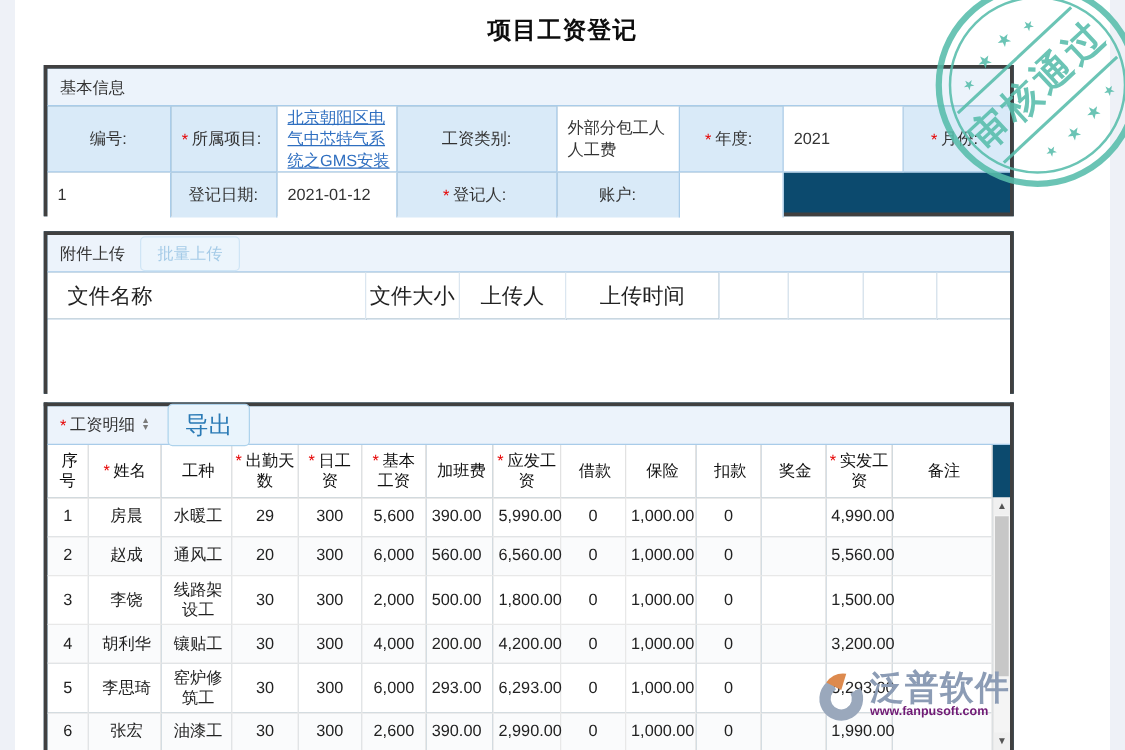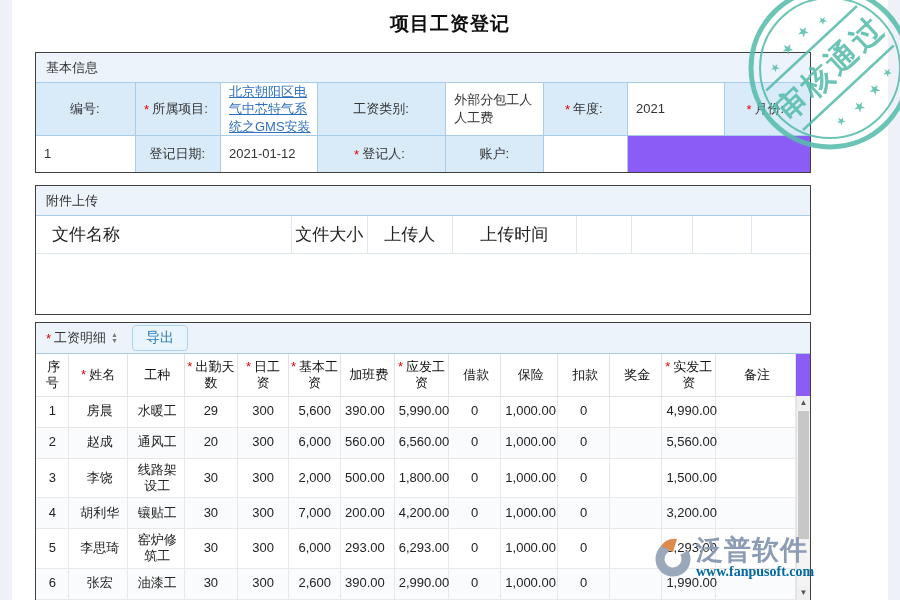--- a/index.html
+++ b/index.html
@@ -6,21 +6,21 @@
   html,body { width:900px; height:600px; }
   body {
     position:relative; overflow:hidden; background:#fff;
     font-family:"Liberation Sans", sans-serif; color:#333;
   }
   .side-strip { position:absolute; top:0; bottom:0; width:12px; background:#eef1f7; z-index:0; }
   .side-strip.left { left:0; } .side-strip.right { right:0; }
 
   .page-title { text-align:center; font-size:19px; font-weight:bold; color:#0d0d0d; padding-top:11px; letter-spacing:1px; }
 
-  .panel { position:absolute; left:35px; width:776px; background:#8b5cf6; border:1px solid #404040; z-index:1; }
+  .panel { position:absolute; left:35px; width:776px; background:#0c4a6e; border:3px solid #404040; z-index:1; }
   #basic-panel  { top:52px;  height:121px; }
   #attach-panel { top:185px; height:130px; }
   #salary-panel { top:322px; height:278px; border-bottom:none; }
 
   .section-bar { height:30px; background:#ecf3fb; border-bottom:1px solid #a9cce9;
     display:flex; align-items:center; padding:0 10px; font-size:13px; color:#333; }
   .req { color:#e60000; margin-right:3px; font-size:13px; }
 
   
   .info-grid { display:grid; width:100%;
@@ -42,21 +42,21 @@
     border:1px solid #dbe6f0; border-top:none; text-align:center; background:#fff;font-family:Liberation Mono, monospace; }
   #attach-table th:first-child { text-align:left; padding-left:16px; border-left:none; }
   #attach-table th:last-child { border-right:none; }
   .attach-empty-body { height:60px; background:#fff; }
 
   
   #salary-panel .section-bar { height:31px; }
   .sort-icon { display:inline-flex; flex-direction:column; margin-left:5px; color:#7a7a7a;
     font-size:7px; line-height:0.85; }
   .btn-export { margin-left:14px; background:#e9f4fc; border:1px solid #aed3ec; color:#2a7ab5;
-    border-radius:4px; padding:3px 13px; font-size:14px; cursor:pointer; }
+    border-radius:4px; padding:3px 13px; font-size:19px; cursor:pointer; }
   #salary-table { width:calc(100% - 14px); border-collapse:collapse; table-layout:fixed; }
   #salary-table th { height:42px; font-weight:normal; font-size:13px; color:#111;
     border:1px solid #e2e2e2; border-top:none; text-align:center; line-height:1.25; padding:1px 2px; background:#fff; }
   #salary-table th:first-child { border-left:none; }
   #salary-table td { height:31px; font-size:13px; color:#222; border:1px solid #e8e8e8;
     padding:3px 4px; background:#fff; line-height:1.25; }
   #salary-table td:first-child { border-left:none; }
   #salary-table tr:nth-child(even) td { background:#fafbfc; }
   #salary-table td:nth-child(1){ text-align:center; }
   #salary-table td:nth-child(2), #salary-table td:nth-child(3){ text-align:center; padding-left:7px; }
@@ -80,21 +80,21 @@
   .vscroll .arrow.up{ top:0; } .vscroll .arrow.down{ bottom:0; }
   .vscroll .thumb { position:absolute; left:1px; right:1px; top:15px; height:128px; background:#c7c7c7; cursor:grab; }
 
   
   #stamp { position:absolute; left:742px; top:-20px; z-index:6; opacity:.88; pointer-events:none; }
 
   
   #watermark { position:absolute; left:653px; top:536px; display:flex; align-items:flex-start; z-index:5; }
   .wm-text { margin-left:3px; }
   .wm-brand { font-size:27px; font-weight:bold; color:#8c9cb5; line-height:1.05; letter-spacing:1px; }
-  .wm-url { font-family:Liberation Serif, serif; font-size:14px; font-weight:bold; color:#0369a1; line-height:1.1; }
+  .wm-url { font-family:Liberation Sans, sans-serif; font-size:10px; font-weight:bold; color:#701a75; line-height:1.1; }
 </style>
 </head>
 <body>
 
 <div class="side-strip left"></div>
 <div class="side-strip right"></div>
 
 <div class="page-title">项目工资登记</div>
 
 <svg id="stamp" width="176" height="176" viewBox="0 0 176 176">
@@ -166,20 +166,21 @@
         <span class="req"></span>
         <span class="lbl-text">账户:</span>
       </div>
   <div class="info-value"></div>
 </div>
 </div>
 
 <div class="panel" id="attach-panel">
   <div class="section-bar">
     <span>附件上传</span>
+    <button class="btn-batch">批量上传</button>
   </div>
   <table id="attach-table">
     <colgroup>
       <col style="width:33%">
         <col style="width:9.8%">
         <col style="width:11%">
         <col style="width:16%">
       <col style="width:7.2%">
         <col style="width:7.8%">
         <col style="width:7.6%">
@@ -295,21 +296,21 @@
           <td></td>
           <td>1,500.00</td>
           <td></td>
         </tr>
         <tr>
           <td>4</td>
           <td>胡利华</td>
           <td>镶贴工</td>
           <td>30</td>
           <td>300</td>
-          <td>7,000</td>
+          <td>4,000</td>
           <td>200.00</td>
           <td>4,200.00</td>
           <td>0</td>
           <td>1,000.00</td>
           <td>0</td>
           <td></td>
           <td>3,200.00</td>
           <td></td>
         </tr>
         <tr>

